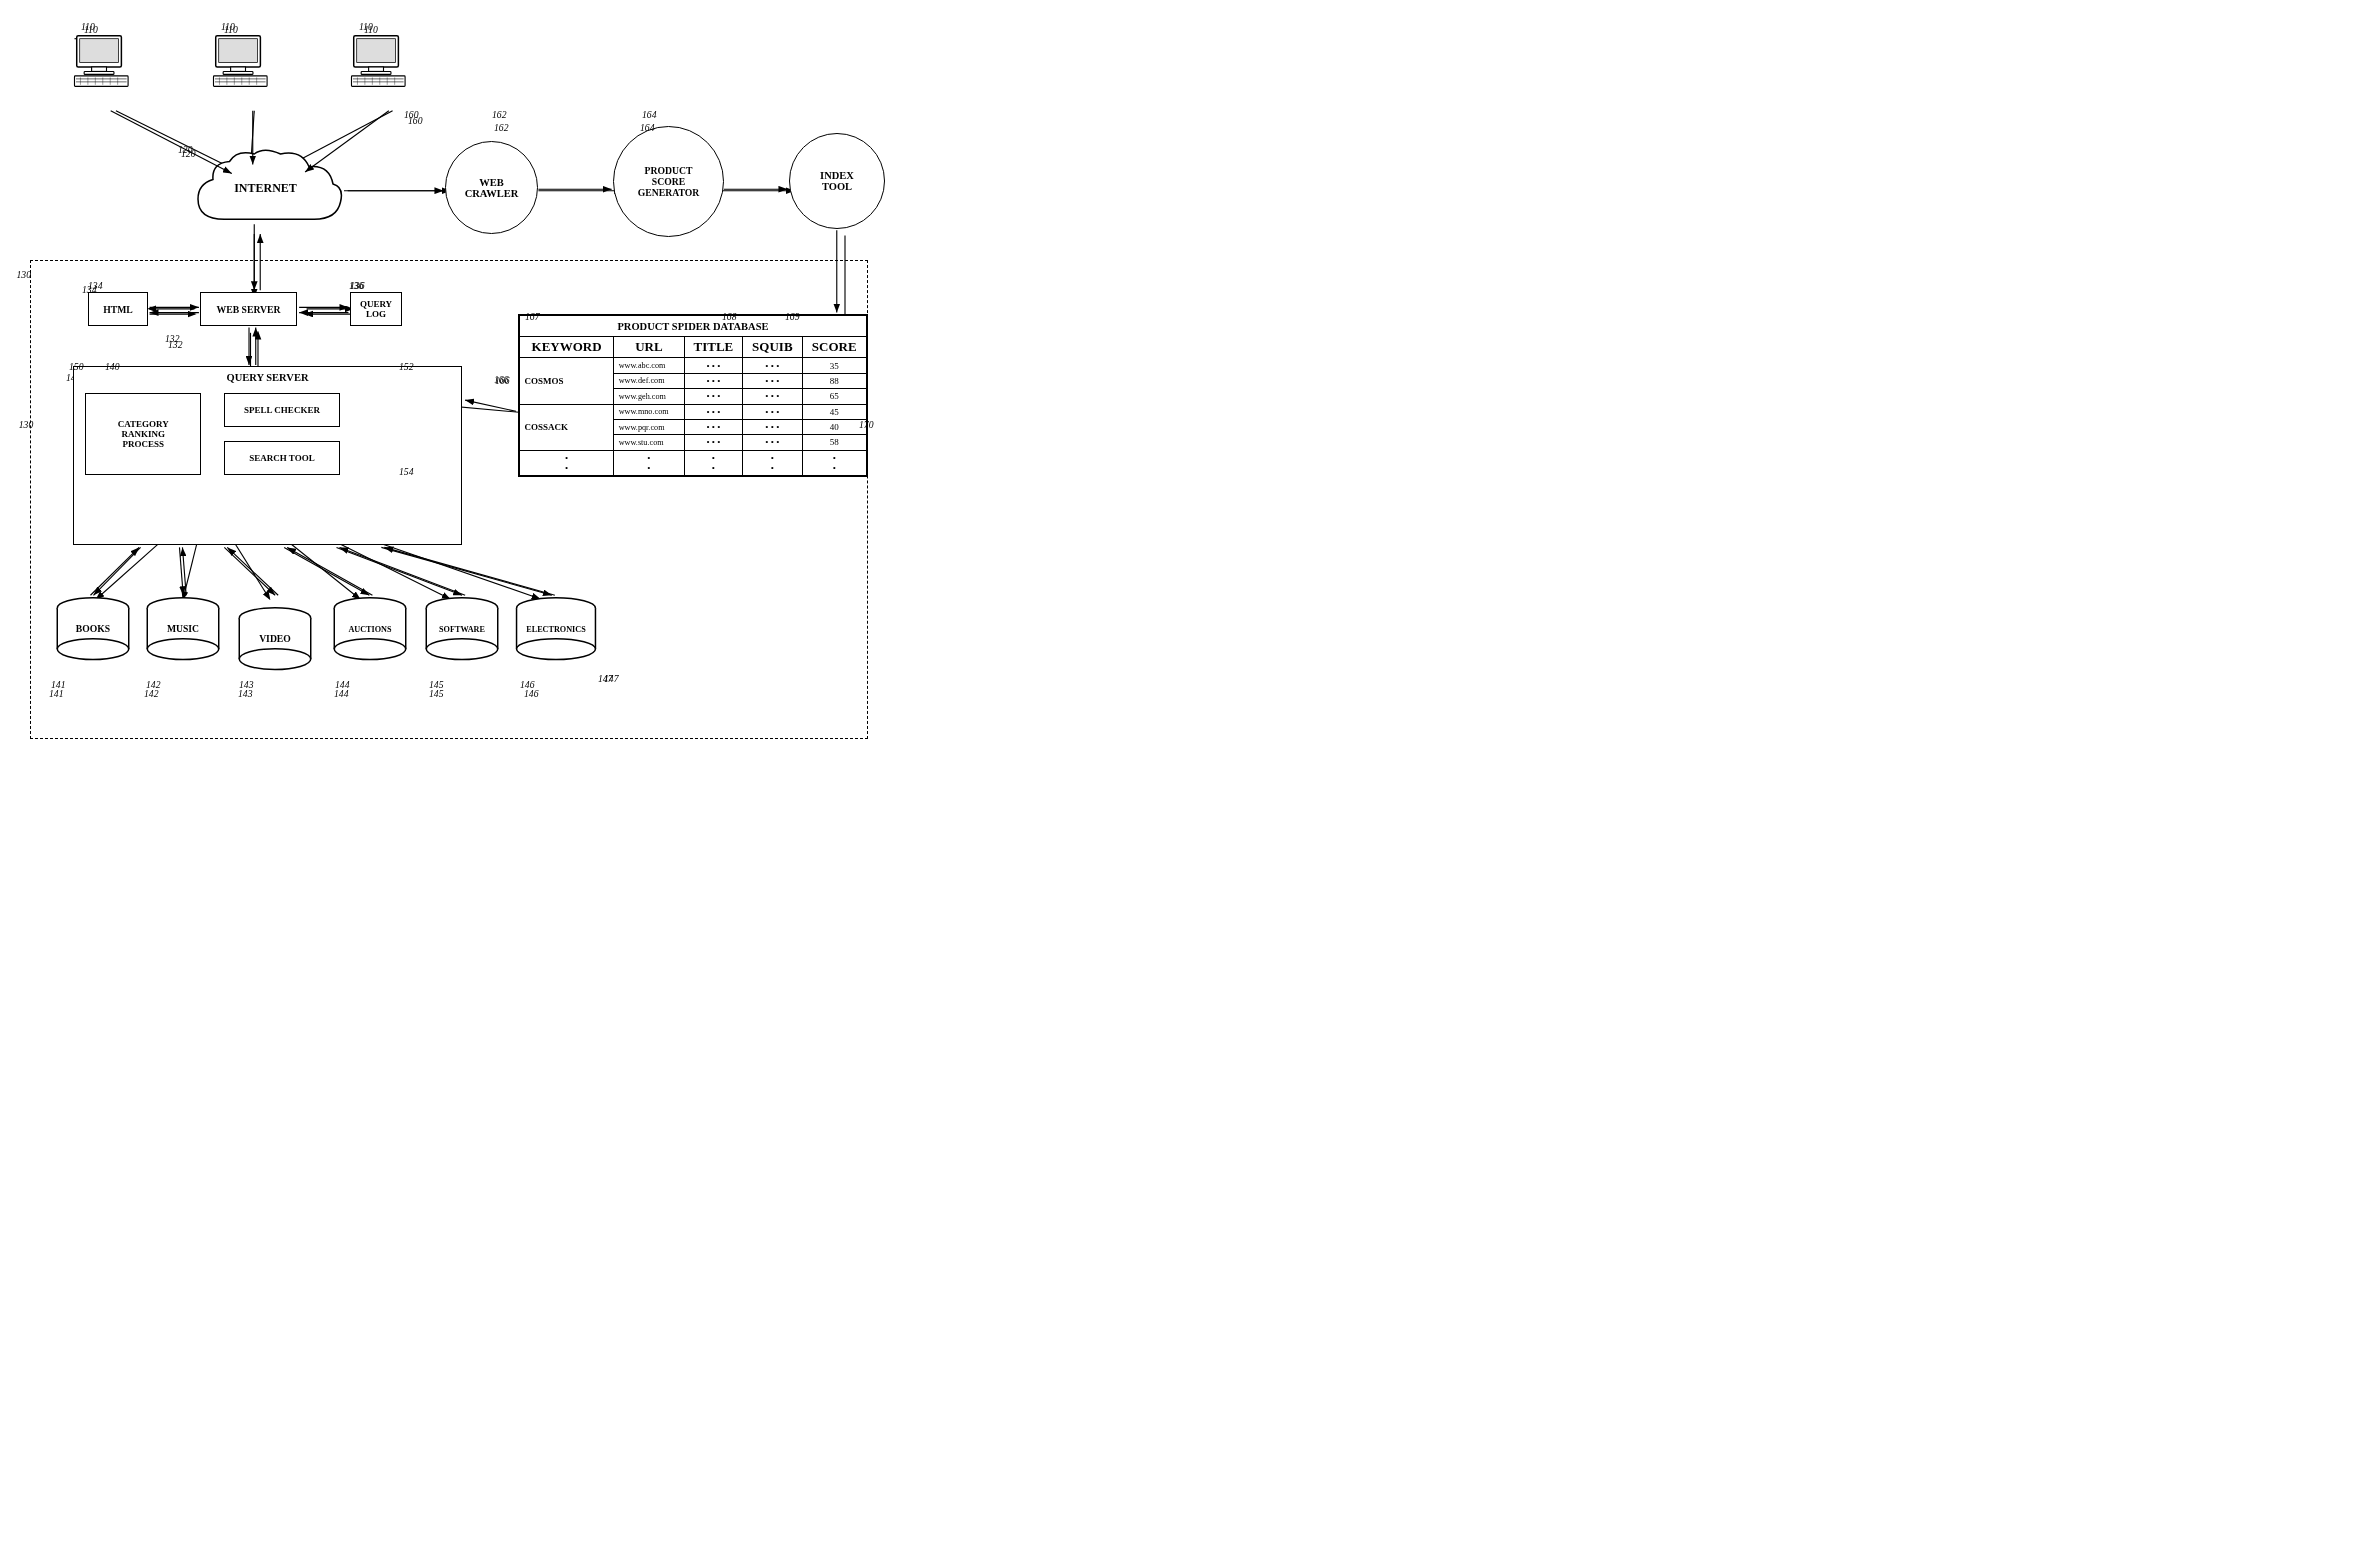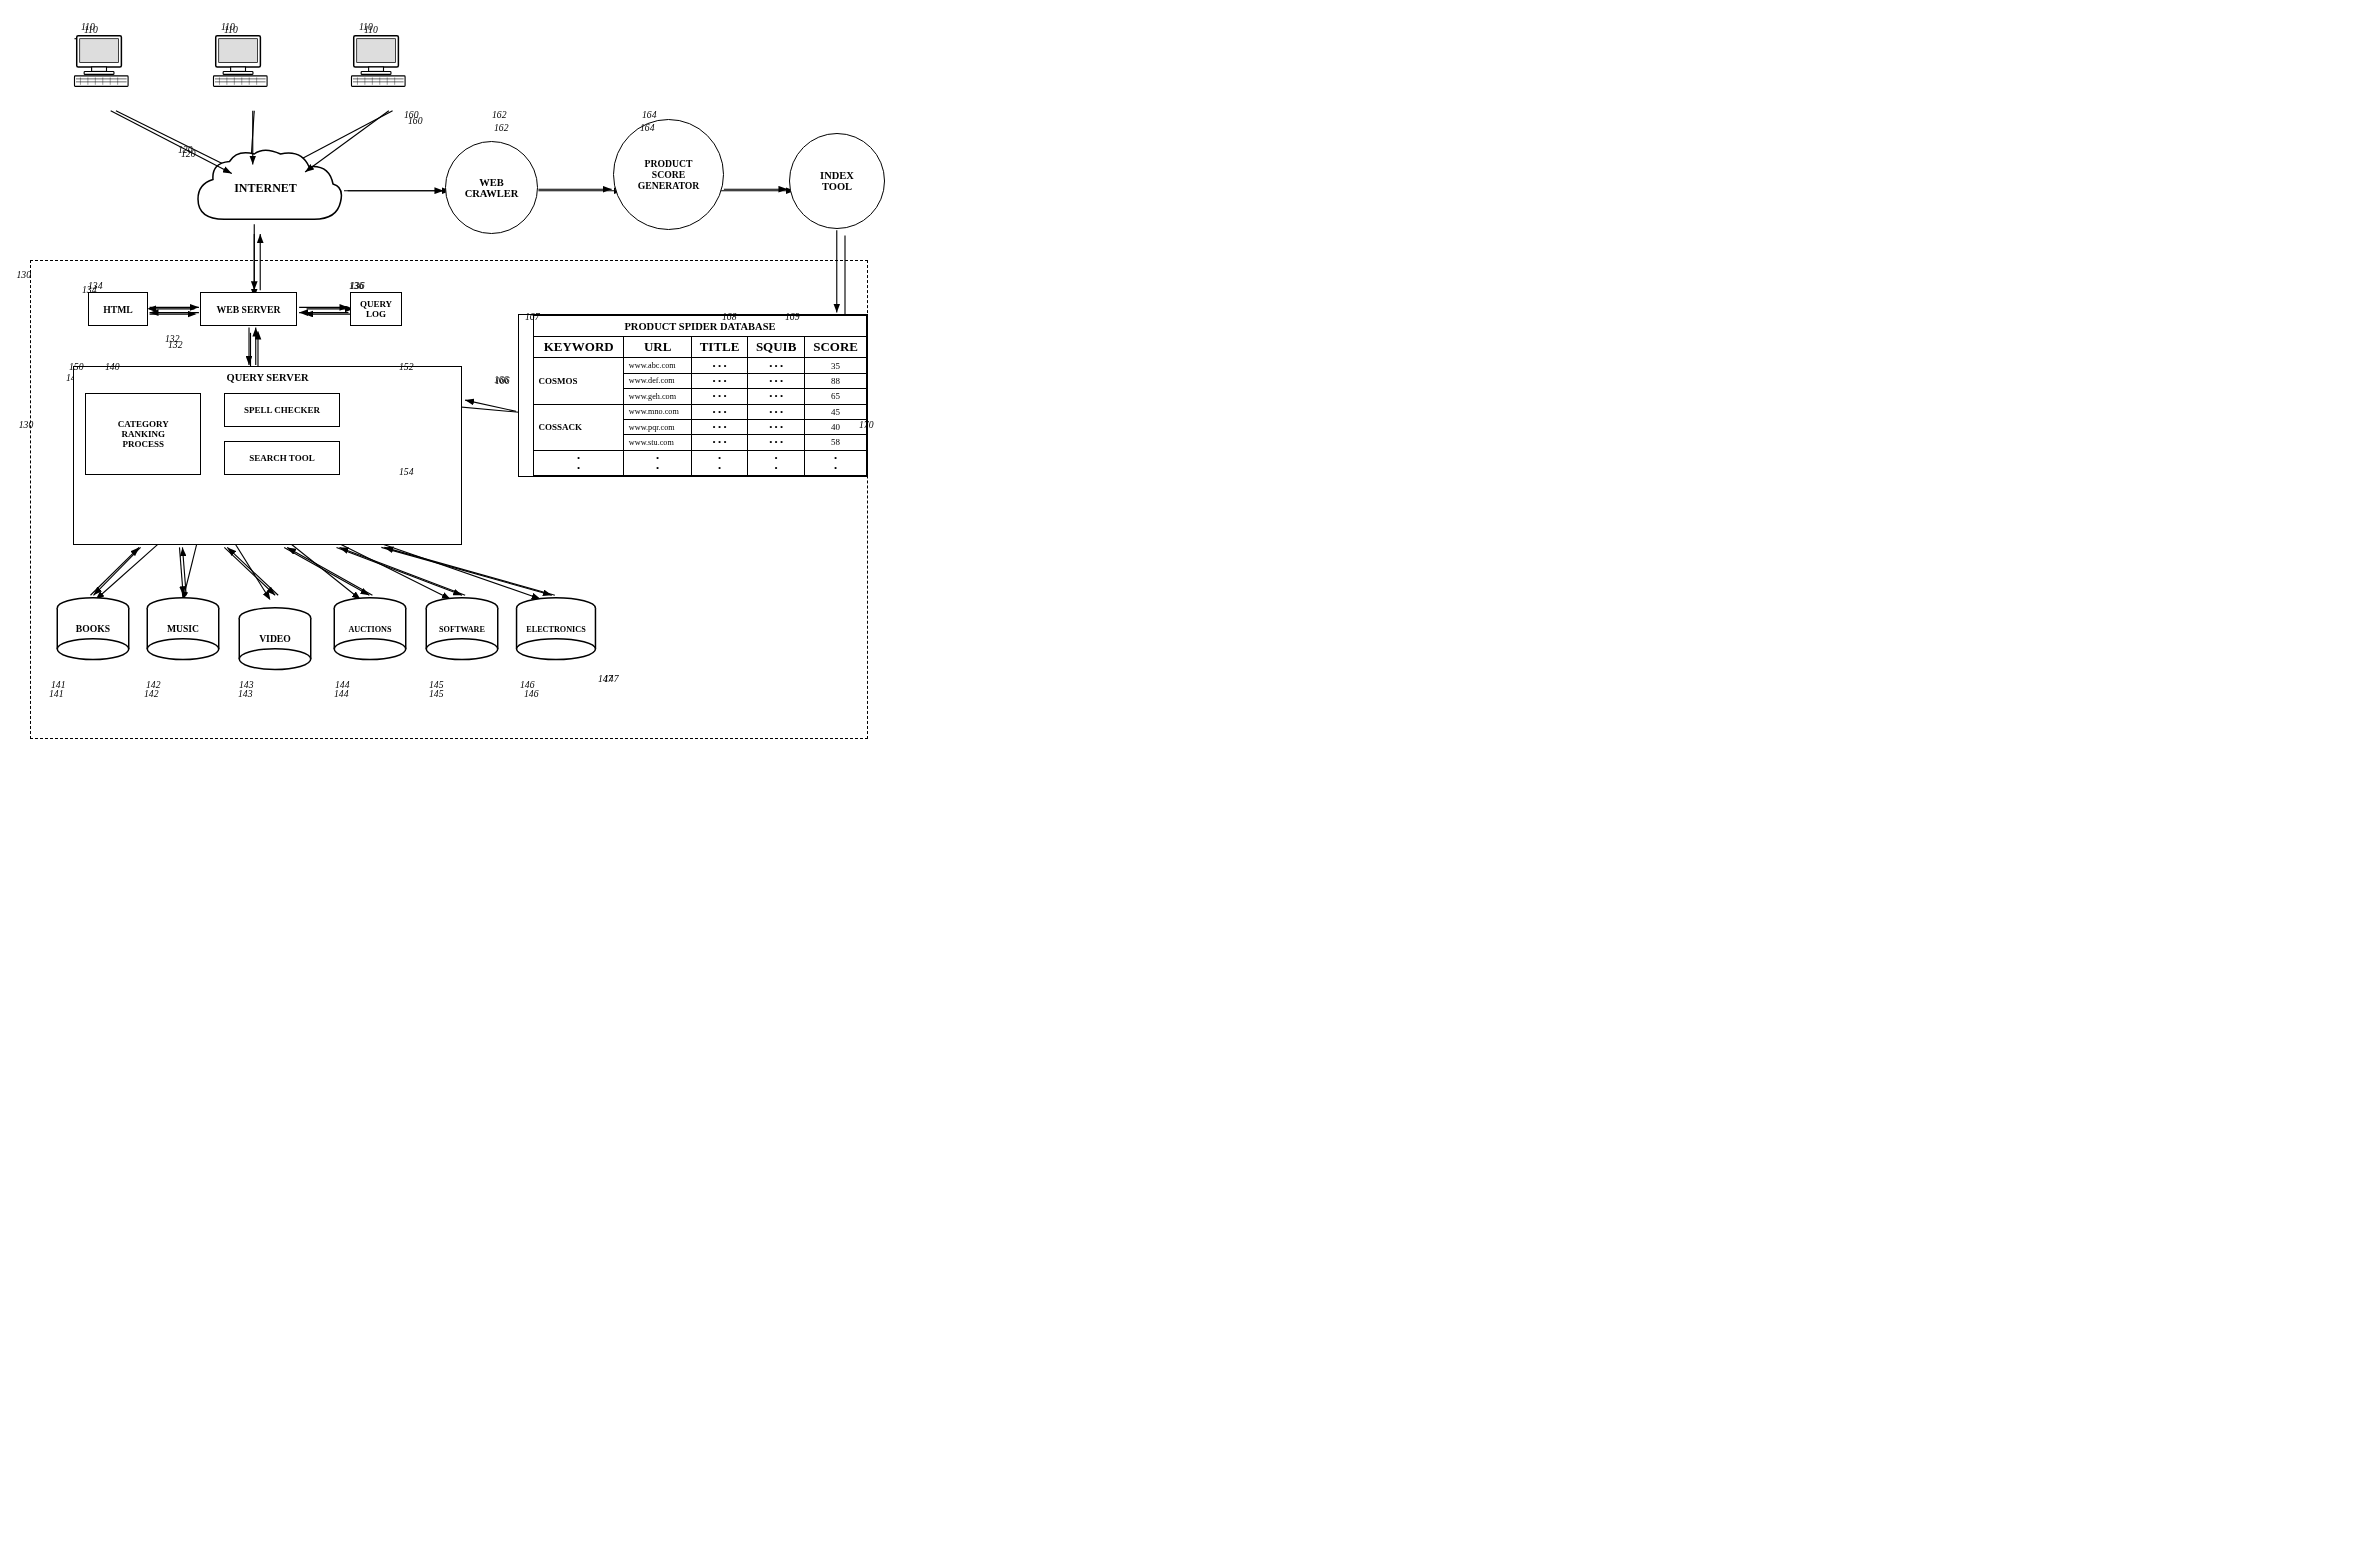--- a/index.html
+++ b/index.html
@@ -275,21 +275,21 @@
       <path d="M55,95 Q20,95 20,68 Q20,48 40,42 Q38,20 62,18 Q72,2 95,8 Q108,-2 130,8 Q158,2 168,25 Q195,22 200,48 Q215,52 210,72 Q205,95 175,95 Z" fill="white" stroke="black" stroke-width="2"></path>
       <text x="110" y="58" text-anchor="middle" font-size="16" font-weight="bold" font-family="Times New Roman">INTERNET</text>
     </svg>
   </div>
 
   <div class="circle-box" style="top:141px; left:445px; width:93px; height:93px;">
     <span style="white-space:pre-line; font-size:10.5px; font-weight:bold;">WEB
 CRAWLER</span>
   </div>
 
-  <div class="circle-box" style="top:119px; left:613px; width:111px; height:111px;">
+  <div class="circle-box" style="top:126px; left:613px; width:111px; height:111px;">
     <span style="white-space:pre-line; font-size:9.7px; font-weight:bold;">PRODUCT
 SCORE
 GENERATOR</span>
   </div>
 
   <div class="circle-box" style="top:133px; left:789px; width:96px; height:96px;">
     <span style="white-space:pre-line; font-size:10.5px; font-weight:bold;">INDEX
 TOOL</span>
   </div>
 
@@ -386,21 +386,21 @@
     <svg width="90" height="67" viewBox="0 0 120 90">
       <ellipse cx="60" cy="15" rx="53" ry="14" fill="white" stroke="black" stroke-width="2"></ellipse>
       <rect x="7" y="15" width="106" height="55" fill="white" stroke="none"></rect>
       <line x1="7" y1="15" x2="7" y2="70" stroke="black" stroke-width="2"></line>
       <line x1="113" y1="15" x2="113" y2="70" stroke="black" stroke-width="2"></line>
       <ellipse cx="60" cy="70" rx="53" ry="14" fill="white" stroke="black" stroke-width="2"></ellipse>
       <text x="60" y="47" text-anchor="middle" font-size="11" font-weight="bold" font-family="Times New Roman">ELECTRONICS</text>
     </svg>
   </div>
 
-  <div class="spider-table" style="top:314px; left:518px; width:350px;padding-left:14px;">
+  <div class="spider-table" style="top:314px; left:518px; width:350px;">
     <table>
       <thead>
         <tr class="header-row">
           <th colspan="5" style="font-size:10.5px; padding:4.5px;">PRODUCT SPIDER DATABASE</th>
         </tr>
         <tr class="col-header">
           <th>KEYWORD</th>
           <th>URL</th>
           <th>TITLE</th>
           <th>SQUIB</th>

